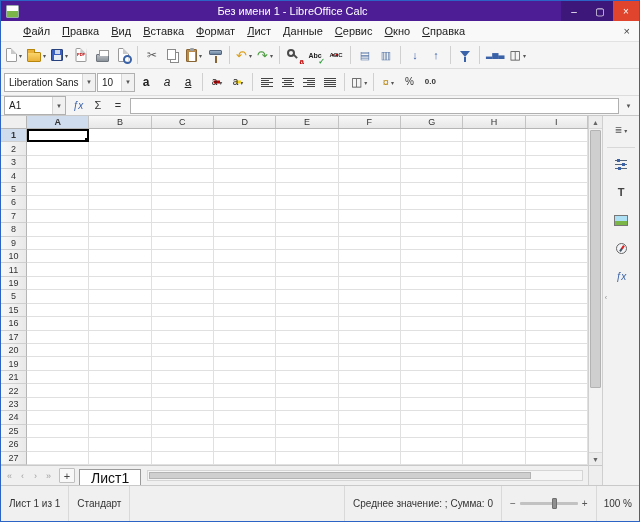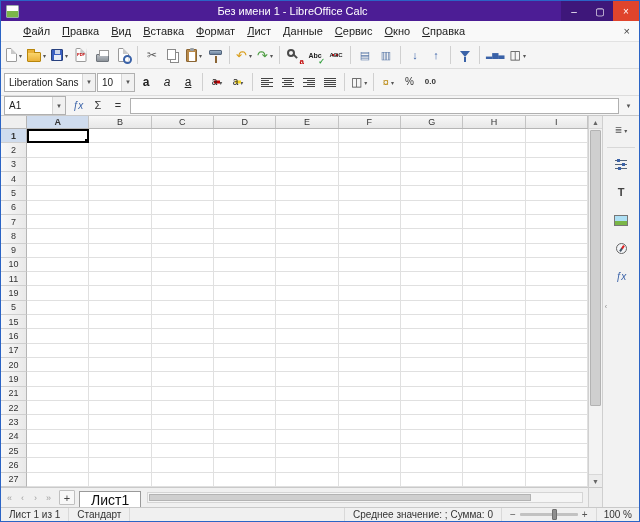--- a/index.html
+++ b/index.html
@@ -144,21 +144,21 @@
          padding-left:2px;gap:1px;flex:0 0 auto}
   .navb{width:13px;height:16px;display:flex;align-items:center;justify-content:center;font-size:9px;color:#a0a0a0}
   .addsheet{width:16px;height:15px;display:flex;align-items:center;justify-content:center;font-size:11px;
          color:#444;border:1px solid #c0c0c0;background:#f8f8f8;margin:0 3px;border-radius:1px}
   .sheettab{height:16px;margin-top:3px;padding:4px 11px;background:#fff;border:1px solid #9a9a9a;border-bottom:none;
          display:flex;align-items:center;font-size:14px;color:#111}
   .hscroll{flex:1;height:11px;margin:0 5px;background:#f5f5f5;border:1px solid #d5d5d5;position:relative}
   .hthumb{position:absolute;left:1px;top:1px;bottom:1px;width:88%;background:#cfcfcf;border:1px solid #b3b3b3}
 
   
-  .statusbar{height:14px;background:#f0f0f0;border-top:1px solid #c9c9c9;display:flex;align-items:center;
+  .statusbar{height:36px;background:#f0f0f0;border-top:1px solid #c9c9c9;display:flex;align-items:center;
          font-size:10px;color:#333;flex:0 0 auto}
   .seg{padding:0 8px;height:100%;display:flex;align-items:center;border-right:1px solid #d9d9d9;white-space:nowrap}
   .seg.spacer{flex:1}
   .zoomseg{display:flex;align-items:center;gap:4px;padding:0 8px;height:100%;border-right:1px solid #d9d9d9}
   .ztrack{width:58px;height:3px;background:#c2c2c2;position:relative;border-radius:1px}
   .zknob{position:absolute;top:-4px;left:55%;width:5px;height:11px;background:#8f8f8f;border:1px solid #6f6f6f;border-radius:1px}
   .zsign{font-size:10px;color:#555}
   .zoomtext{padding:0 7px;white-space:nowrap}
 </style>
 </head>

